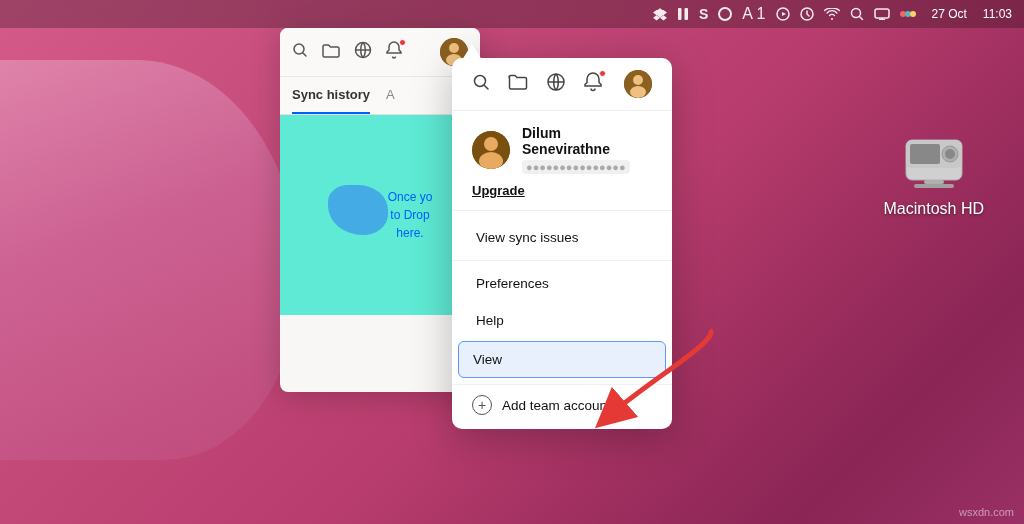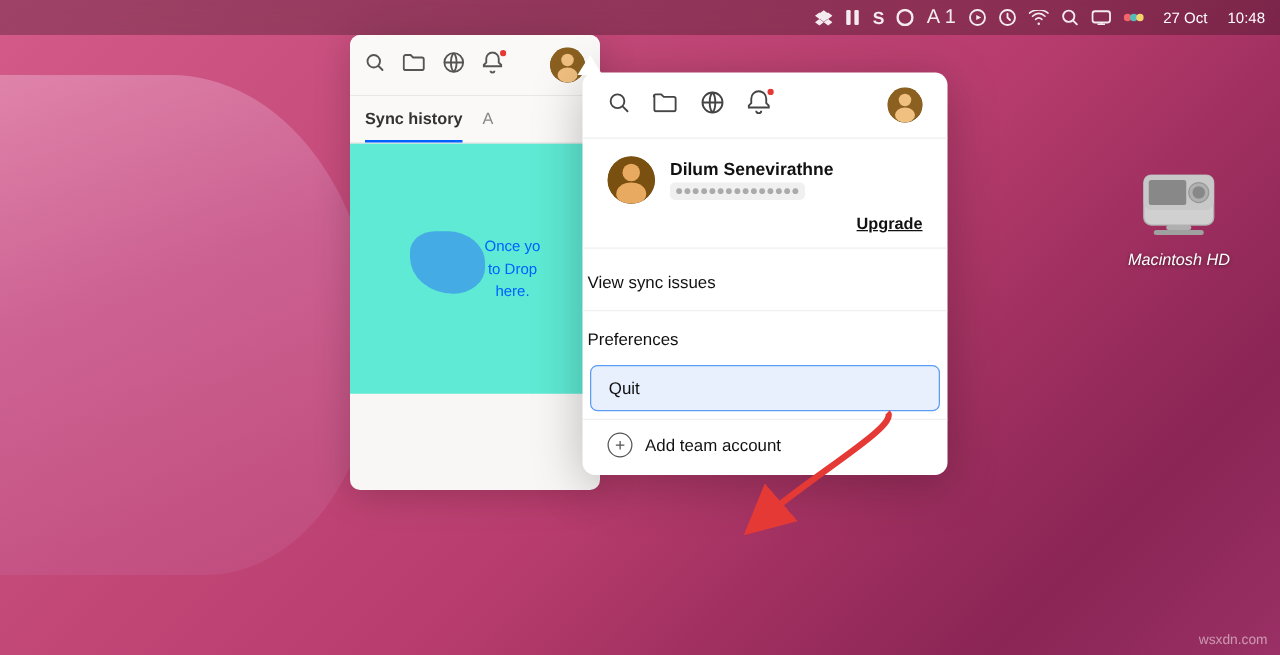--- a/index.html
+++ b/index.html
@@ -169,23 +169,23 @@
       width: 0;
       height: 0;
       border-left: 10px solid transparent;
       border-right: 10px solid transparent;
       border-bottom: 16px solid white;
     }
 
     
     .dropdown-menu {
       position: absolute;
-      left: 466px;
+      left: 452px;
       top: 58px;
-      width: 292px;
+      width: 220px;
       background: white;
       border-radius: 10px;
       box-shadow: 0 8px 40px rgba(0,0,0,0.25);
       z-index: 200;
       overflow: hidden;
     }
 
     
     .dropdown-icon-bar {
       display: flex;
@@ -276,31 +276,30 @@
     }
 
     .upgrade-link {
       font-size: 13px;
       font-weight: 700;
       color: #111;
       padding: 2px 20px 12px 20px;
       display: block;
       text-decoration: underline;
       cursor: pointer;
-      text-align: right;
     }
 
     .dropdown-divider {
       height: 1px;
       background: #f0f0f0;
       margin: 0;
     }
 
     .dropdown-item {
-      padding: 11px 4px;
+      padding: 11px 24px;
       font-size: 13.5px;
       color: #111;
       cursor: pointer;
       display: flex;
       align-items: center;
       justify-content: space-between;
     }
 
     .dropdown-item-highlighted {
       background: #e8f0fe;
@@ -372,25 +371,24 @@
 
     .mac-hd-icon {
       width: 64px;
       height: 64px;
       display: flex;
       align-items: center;
       justify-content: center;
     }
 
     .mac-hd-label {
-      font-size: 13px;
+      font-size: 16px;
       color: white;
       text-shadow: 0 1px 3px rgba(0,0,0,0.5);
       font-weight: 500;
-      font-style: italic;
     }
 
     
     .watermark {
       position: absolute;
       bottom: 6px;
       right: 10px;
       font-size: 11px;
       color: rgba(255,255,255,0.5);
     }
@@ -465,21 +463,21 @@
       </div>
 
       <div class="menubar-icon">
         <svg width="16" height="14" viewBox="0 0 16 14">
             <circle cx="3" cy="7" r="3" fill="#ff6b6b"></circle>
             <circle cx="8" cy="7" r="3" fill="#4ecdc4"></circle>
             <circle cx="13" cy="7" r="3" fill="#ffe66d"></circle>
           </svg>
       </div>
       <div class="menubar-time">27 Oct</div>
-      <div class="menubar-time">10:48</div>
+      <div class="menubar-time">11:03</div>
     </div>
   </div>
 
   <div class="dropbox-window">
     <div class="dropbox-toolbar">
       <div class="dropbox-toolbar-icon">
         <svg width="16" height="16" viewBox="0 0 16 16" fill="none" stroke="#555" stroke-width="1.5">
             <circle cx="7" cy="7" r="5"></circle>
             <path d="M11 11l3 3" stroke-linecap="round"></path>
           </svg>
@@ -587,22 +585,25 @@
         <span>View sync issues</span>
       </div>
     </div>
 
     <div class="dropdown-divider"></div>
 
     <div class="dropdown-section">
       <div class="dropdown-item">
         <span>Preferences</span>
       </div>
+      <div class="dropdown-item">
+        <span>Help</span>
+      </div>
       <div class="dropdown-item dropdown-item-highlighted">
-        <span>Quit</span>
+        <span>View</span>
       </div>
     </div>
 
     <div class="dropdown-add-team">
       <div class="add-icon">+</div>
       <span>Add team account</span>
     </div>
   </div>
 
   <div class="arrow-annotation">

